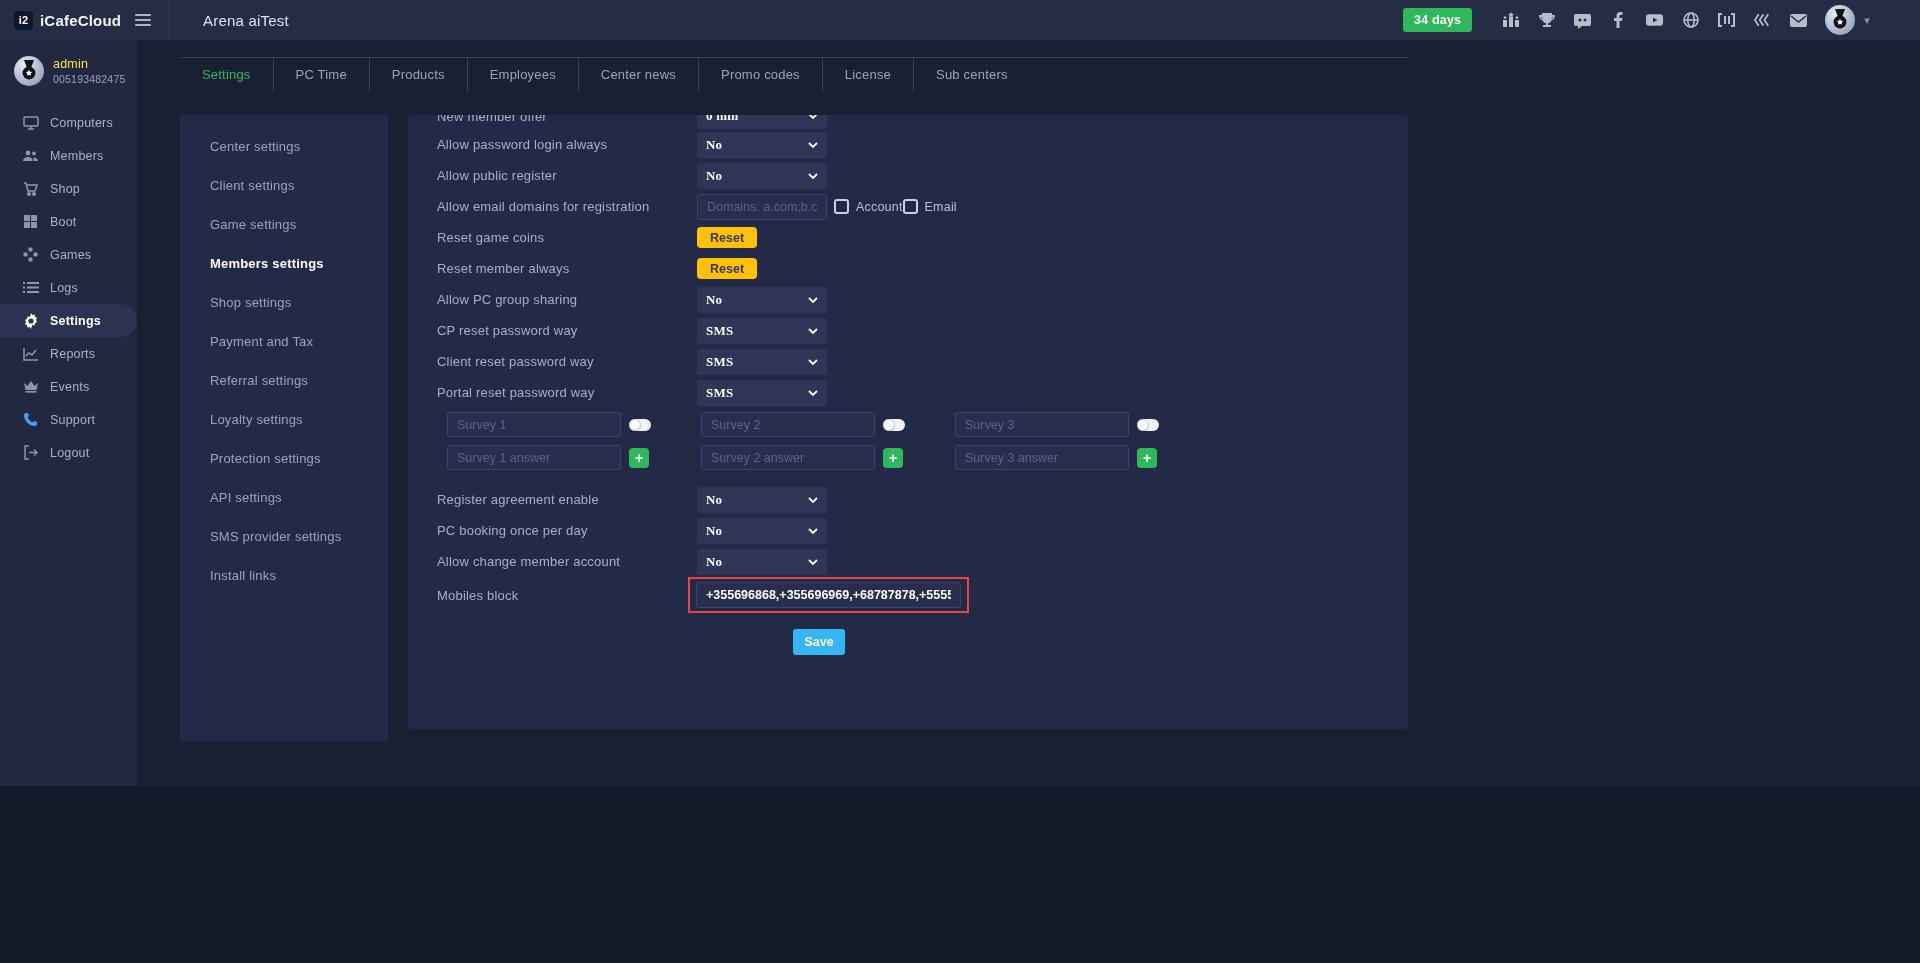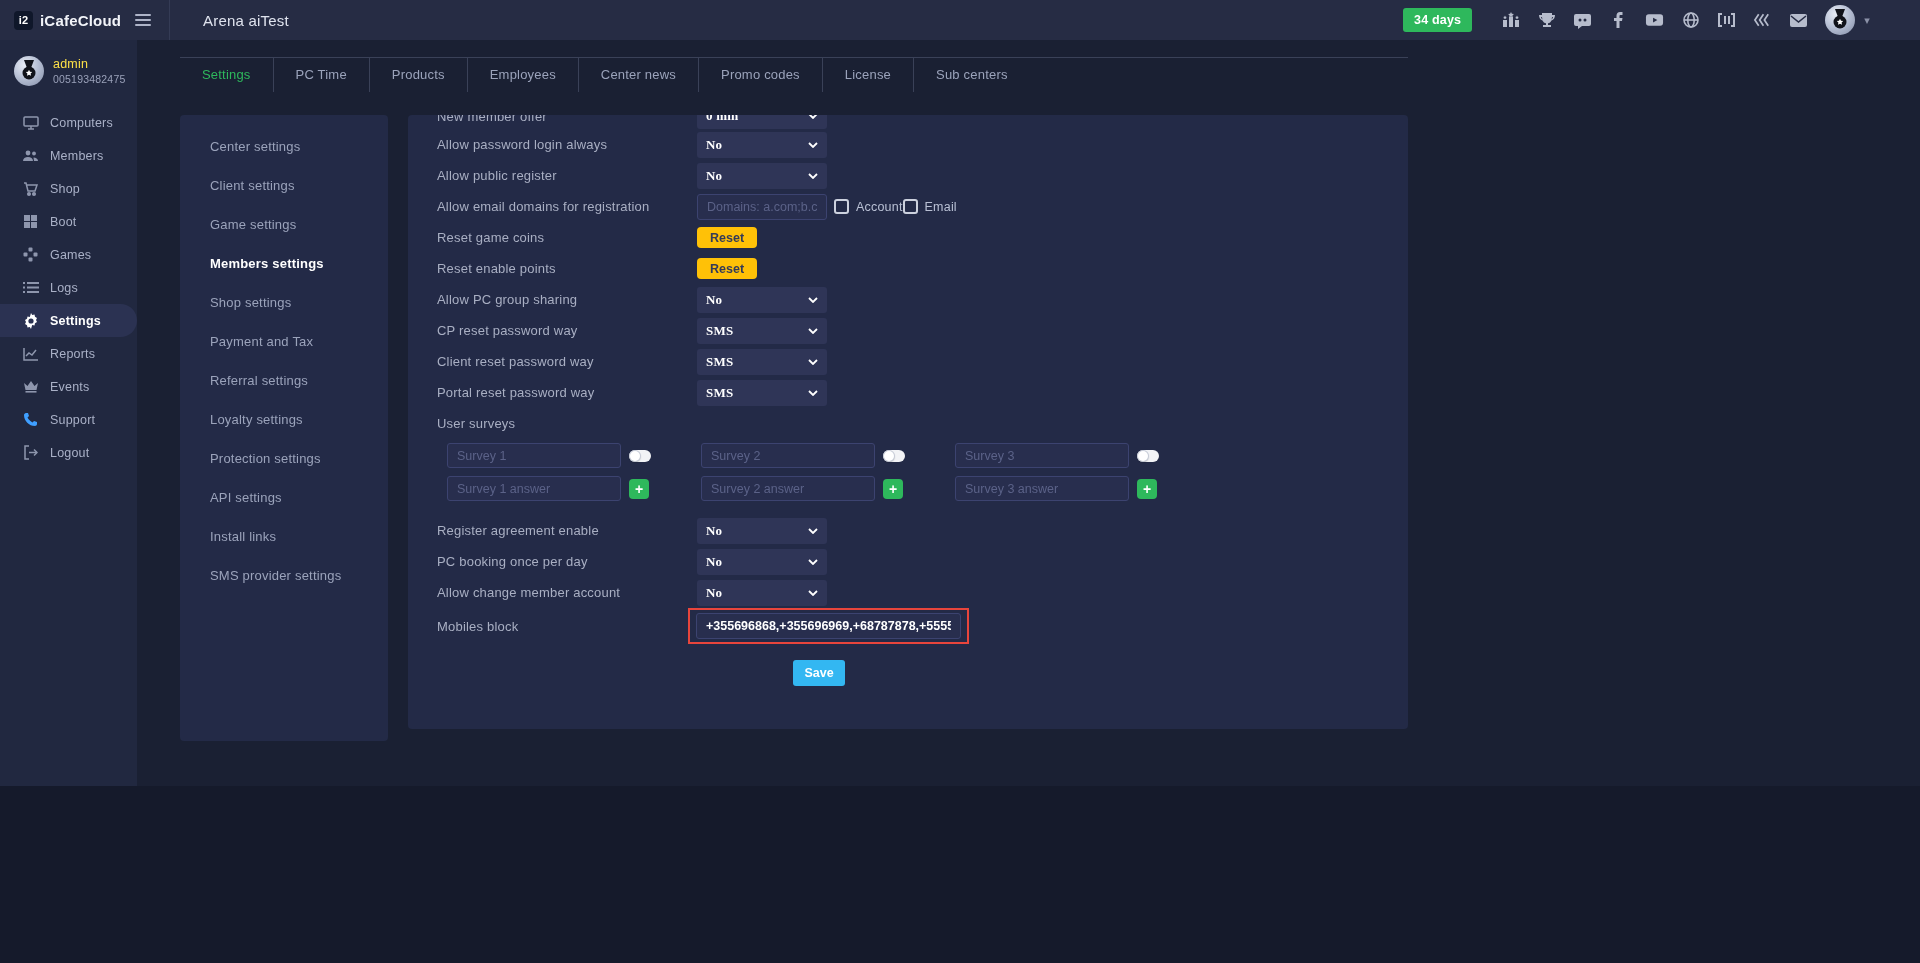--- a/index.html
+++ b/index.html
@@ -319,22 +319,22 @@
       <div class="submenu-item">Center settings</div>
       <div class="submenu-item">Client settings</div>
       <div class="submenu-item">Game settings</div>
       <div class="submenu-item active">Members settings</div>
       <div class="submenu-item">Shop settings</div>
       <div class="submenu-item">Payment and Tax</div>
       <div class="submenu-item">Referral settings</div>
       <div class="submenu-item">Loyalty settings</div>
       <div class="submenu-item">Protection settings</div>
       <div class="submenu-item">API settings</div>
+      <div class="submenu-item">SMS provider settings</div>
       <div class="submenu-item">Install links</div>
-      <div class="submenu-item">SMS provider settings</div>
     </div>
 
     <div class="panel">
 
       <div class="frow clipped">
         <div class="flabel">New member offer</div>
         <div class="sel">
           <span class="sval">0 min</span>
           <svg width="10" height="6" viewBox="0 0 10 6">
               <path d="M1 1l4 4 4-4" stroke="#fff" stroke-width="1.8" fill="none"></path>
@@ -376,21 +376,21 @@
           </span>
         </div>
       </div>
 
       <div class="frow">
         <div class="flabel">Reset game coins</div>
         <button class="btn-yellow">Reset</button>
       </div>
 
       <div class="frow">
-        <div class="flabel">Reset enable points</div>
+        <div class="flabel">Reset member always</div>
         <button class="btn-yellow">Reset</button>
       </div>
 
       <div class="frow">
         <div class="flabel">Allow PC group sharing</div>
         <div class="sel">
           <span class="sval">No</span>
           <svg width="10" height="6" viewBox="0 0 10 6">
               <path d="M1 1l4 4 4-4" stroke="#fff" stroke-width="1.8" fill="none"></path>
             </svg>
@@ -420,23 +420,20 @@
       <div class="frow">
         <div class="flabel">Portal reset password way</div>
         <div class="sel">
           <span class="sval">SMS</span>
           <svg width="10" height="6" viewBox="0 0 10 6">
               <path d="M1 1l4 4 4-4" stroke="#fff" stroke-width="1.8" fill="none"></path>
             </svg>
         </div>
       </div>
 
-      <div class="frow">
-        <div class="flabel">User surveys</div>
-      </div>
 
       <div class="frow tall survey-row">
         <div class="survey-col">
           <input class="tinput" placeholder="Survey 1" style="">
           <span class="toggle">
               <span class="knob"></span>
             </span>
         </div>
         <div class="survey-col">
           <input class="tinput" placeholder="Survey 2" style="">

